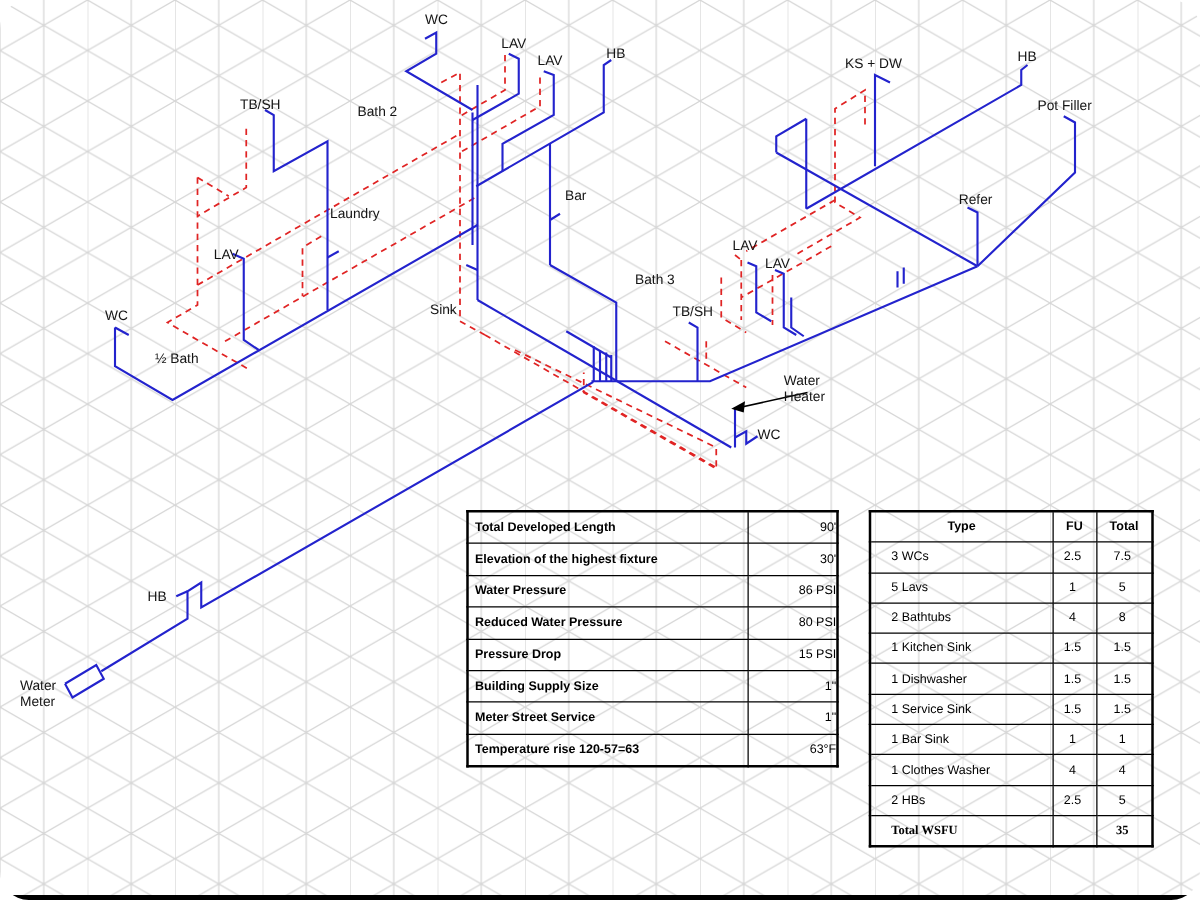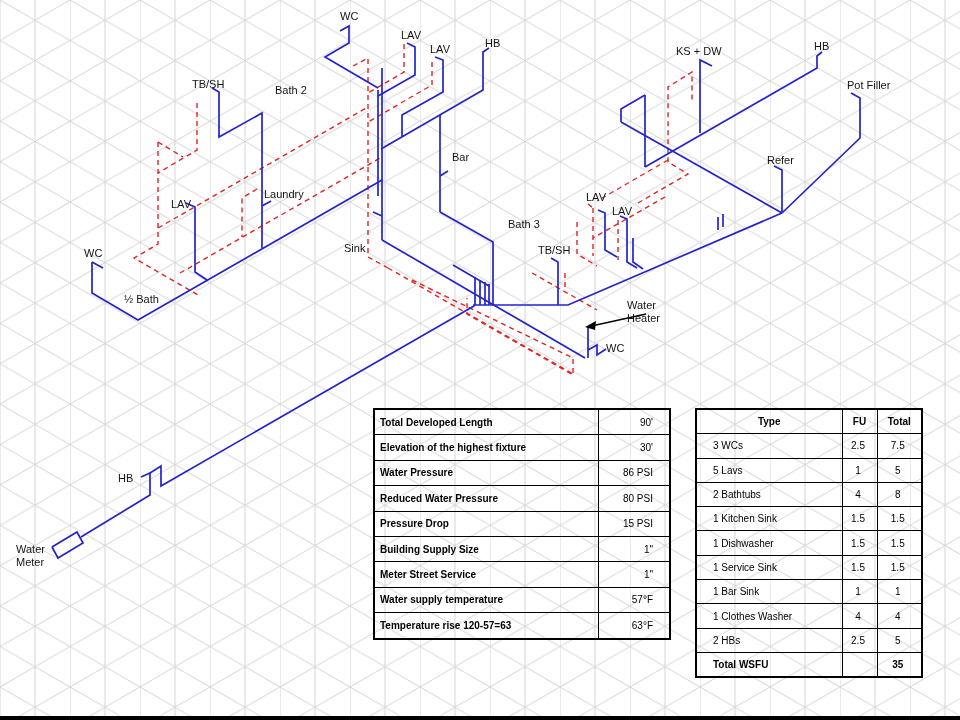--- a/index.html
+++ b/index.html
@@ -1,34 +1,34 @@
 <!DOCTYPE html>
 <html><head>
 <meta charset="utf-8">
 <style>
   html,body{margin:0;padding:0;background:#fff;}
   #stage{position:relative;width:960px;height:720px;overflow:hidden;background:#ffffff;
-         font-family:"Liberation Sans", sans-serif;}
+         font-family:"Liberation Sans", sans-serif;border-radius:23px;}
   #gridsvg,#pipesvg{position:absolute;left:0;top:0;}
   .dlabel{position:absolute;font-size:11px;line-height:13px;color:#141414;white-space:pre-line;}
   #bottom-edge{position:absolute;left:0;top:716px;width:960px;height:4px;background:#000;}
   
   table{border-collapse:collapse;position:absolute;table-layout:fixed;background:transparent;}
   #pressure-table{left:373px;top:408px;width:296px;}
   #fixture-table{left:695px;top:408px;width:226px;}
   td,th{border:1px solid #000;font-size:10px;color:#000;overflow:hidden;white-space:nowrap;}
   #pressure-table td{height:22.4px;}
   #fixture-table td,#fixture-table th{height:21.3px;}
   table{border:2px solid #000;}
   .p-label{font-weight:bold;padding-left:5px;text-align:left;}
-  .p-value{text-align:right;padding-right:16px;}
+  .p-value{text-align:right;padding-right:0;}
   .f-type{text-align:left;padding-left:16px;font-weight:normal;}
   .f-num{text-align:center;padding-right:4px;}
   .f-head{font-weight:bold;text-align:center;}
-  .f-foot{font-weight:bold;}
+  .f-foot{font-weight:bold;font-family:Liberation Serif, serif;}
 </style>
 </head>
 <body>
 
 <div id="stage">
 
   <svg id="gridsvg" width="960" height="720">
     <defs>
       <pattern id="isogrid" width="70" height="40.41" patternUnits="userSpaceOnUse">
         <path d="M0,0 L70,40.41 M0,40.41 L70,0 M0,0 L0,40.41 M35,0 L35,40.41" stroke="#d6d6d6" stroke-width="1" fill="none"></path>
@@ -107,28 +107,28 @@
       </g>
   </svg>
 
   <div id="diagram-labels">
       <div class="dlabel" style="left: 340px; top: 10px;">WC</div>
       <div class="dlabel" style="left: 401px; top: 29px;">LAV</div>
       <div class="dlabel" style="left: 430px; top: 43px;">LAV</div>
       <div class="dlabel" style="left: 485px; top: 37px;">HB</div>
       <div class="dlabel" style="left: 676px; top: 45px;">KS + DW</div>
       <div class="dlabel" style="left: 814px; top: 40px;">HB</div>
-      <div class="dlabel" style="left: 819px; top: 79px; padding-left: 28px;">Pot Filler</div>
+      <div class="dlabel" style="left: 802px; top: 79px; padding-left: 28px;">Pot Filler</div>
       <div class="dlabel" style="left: 767px; top: 154px;">Refer</div>
       <div class="dlabel" style="left: 192px; top: 78px;">TB/SH</div>
-      <div class="dlabel" style="left: 275px; top: 84px;">Bath 2</div>
-      <div class="dlabel" style="left: 264px; top: 188px; text-align: right;">Laundry</div>
+      <div class="dlabel" style="left: 286px; top: 84px;">Bath 2</div>
+      <div class="dlabel" style="left: 264px; top: 165px; text-align: right;">Laundry</div>
       <div class="dlabel" style="left: 171px; top: 198px;">LAV</div>
       <div class="dlabel" style="left: 84px; top: 247px;">WC</div>
-      <div class="dlabel" style="left: 124px; top: 281px; margin-top: 12px;">½ Bath</div>
+      <div class="dlabel" style="left: 124px; top: 281px;">½ Bath</div>
       <div class="dlabel" style="left: 344px; top: 206px; margin-top: 36px;">Sink</div>
       <div class="dlabel" style="left: 452px; top: 151px;">Bar</div>
       <div class="dlabel" style="left: 508px; top: 218px;">Bath 3</div>
       <div class="dlabel" style="left: 586px; top: 191px;">LAV</div>
       <div class="dlabel" style="left: 612px; top: 205px;">LAV</div>
       <div class="dlabel" style="left: 538px; top: 244px;">TB/SH</div>
       <div class="dlabel" style="left: 627px; top: 299px;">Water
 Heater</div>
       <div class="dlabel" style="left: 606px; top: 342px;">WC</div>
       <div class="dlabel" style="left: 16px; top: 543px;">Water
@@ -164,24 +164,20 @@
         </tr>
         <tr>
           <td class="p-label">Building Supply Size</td>
           <td class="p-value">1"</td>
         </tr>
         <tr>
           <td class="p-label">Meter Street Service</td>
           <td class="p-value">1"</td>
         </tr>
         <tr>
-          <td class="p-label">Water supply temperature</td>
-          <td class="p-value">57°F</td>
-        </tr>
-        <tr>
           <td class="p-label">Temperature rise 120-57=63</td>
           <td class="p-value">63°F</td>
         </tr>
       </tbody>
   </table>
 
   <table id="fixture-table">
     <colgroup>
         <col style="width:146px">
         <col style="width:35px">

